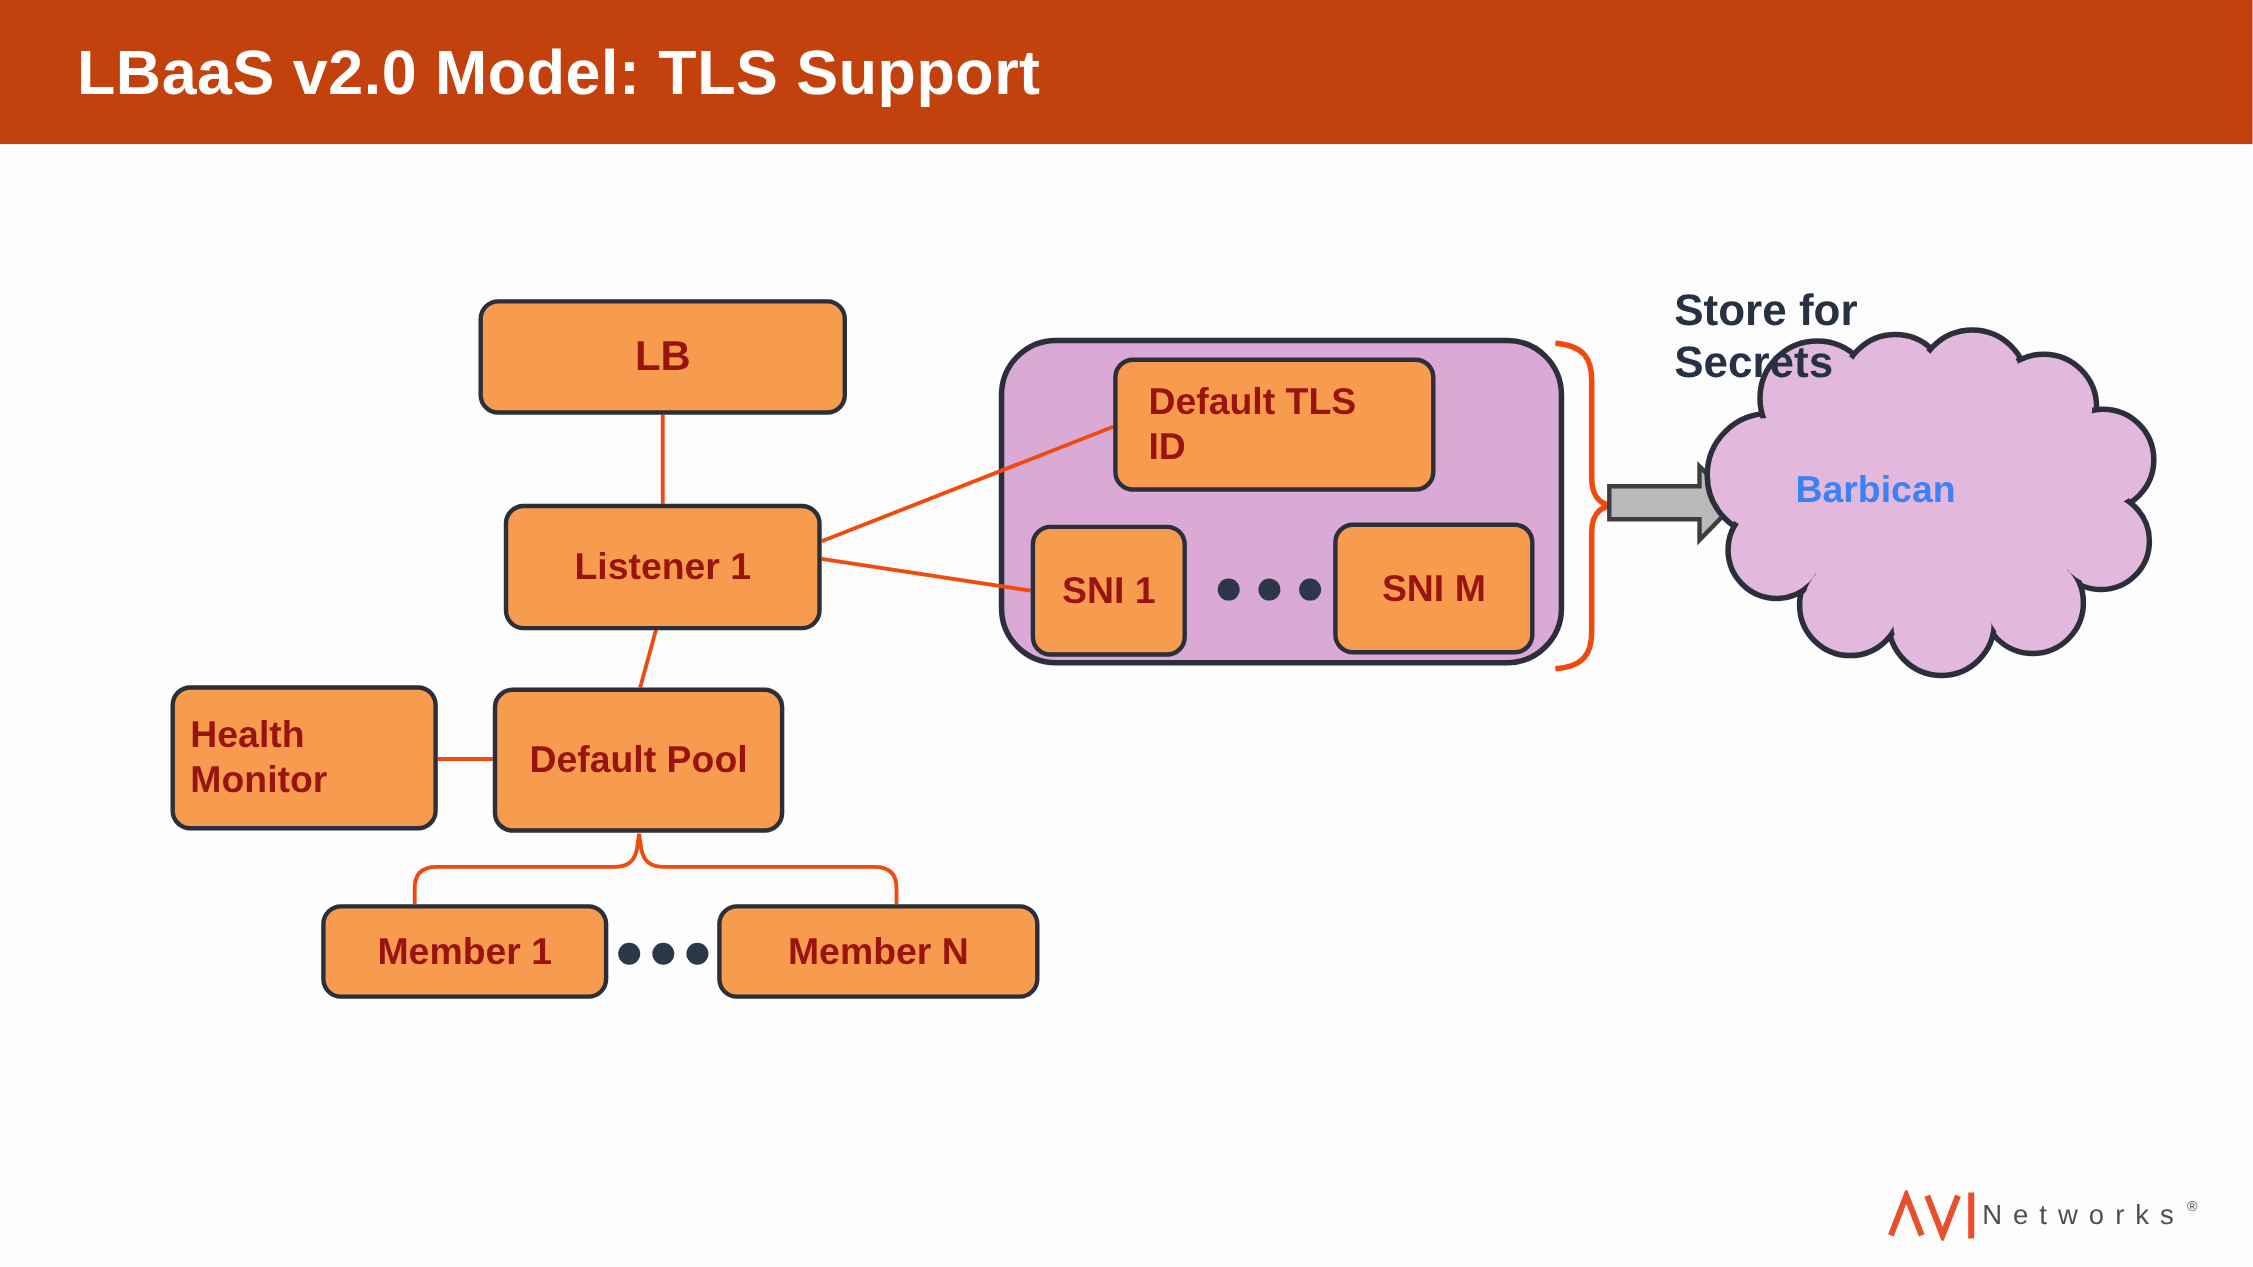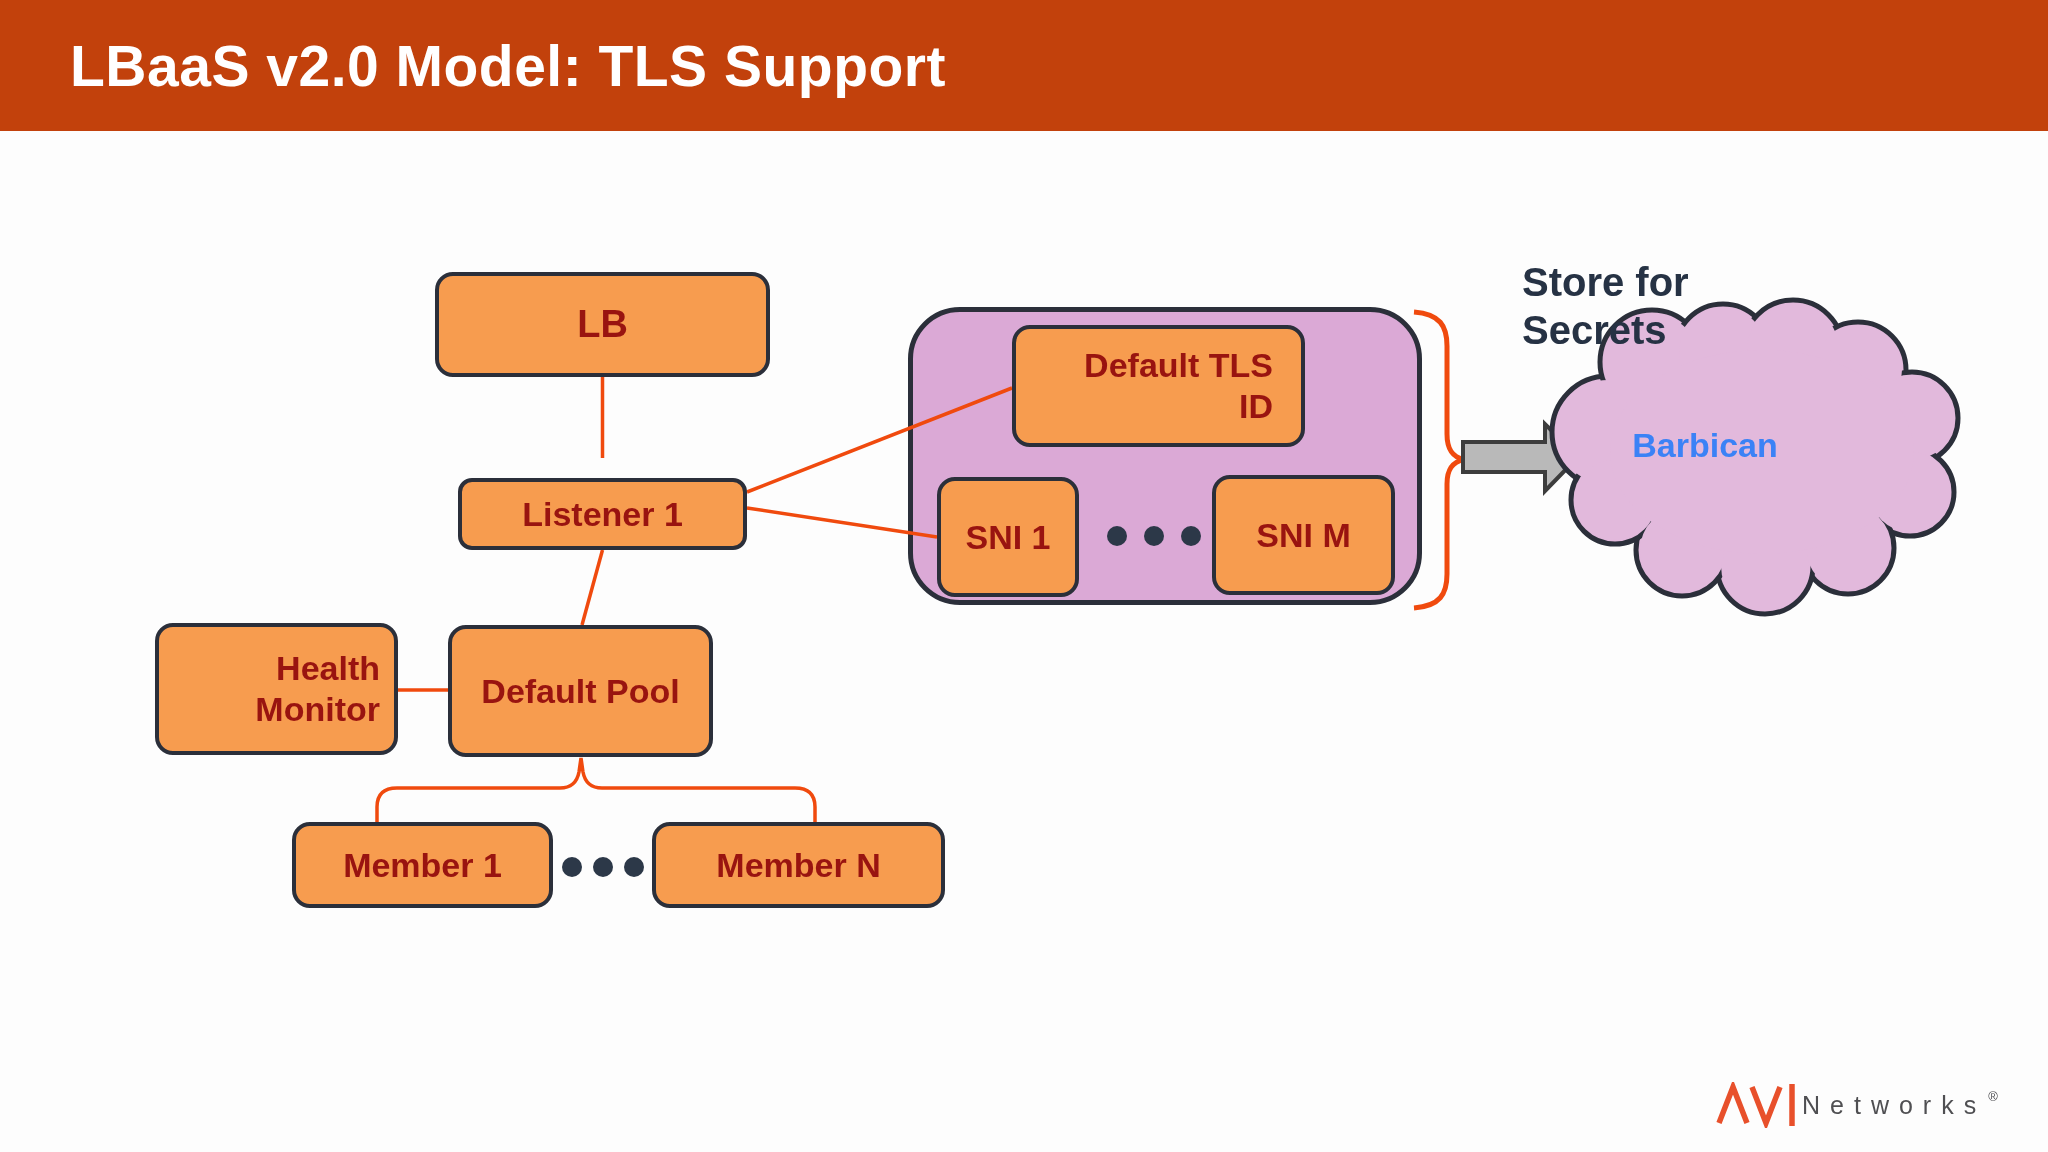--- a/index.html
+++ b/index.html
@@ -19,25 +19,25 @@
     background:#DBA9D6; border:5px solid #2B2F3A; border-radius:52px;
     box-sizing:border-box; z-index:1;
   }
   .wires {
     position:absolute; left:0; top:0; width:2048px; height:1152px;
     z-index:2; pointer-events:none;
   }
   .node {
     position:absolute; background:#F79C4F; border:4px solid #2B2F3A; border-radius:18px;
     color:#991410; font-weight:700; font-size:34px; line-height:1.2;
-    display:flex; align-items:center; justify-content:center; text-align:right;
+    display:flex; align-items:center; justify-content:center; text-align:left;
     box-sizing:border-box; z-index:3;
   }
   #node-lb       { left:435px;  top:272px; width:335px; height:105px; font-size:38px; }
-  #node-listener { left:458px;  top:478px; width:289px; height:72px;border-radius:14px;  }
+  #node-listener { left:458px;  top:458px; width:289px; height:115px;  }
   #node-hm       { left:155px;  top:623px; width:243px; height:132px; padding:12px 14px; }
   #node-pool     { left:448px;  top:625px; width:265px; height:132px; }
   #node-m1       { left:292px;  top:822px; width:261px; height:86px;  }
   #node-mn       { left:652px;  top:822px; width:293px; height:86px;  }
   #node-tls      { left:1012px; top:325px; width:293px; height:122px; padding:0 28px; }
   #node-sni1     { left:937px;  top:477px; width:142px; height:120px; }
   #node-snim     { left:1212px; top:475px; width:183px; height:120px; }
 
   .annotation {
     position:absolute; left:1522px; top:218px; width:250px;

